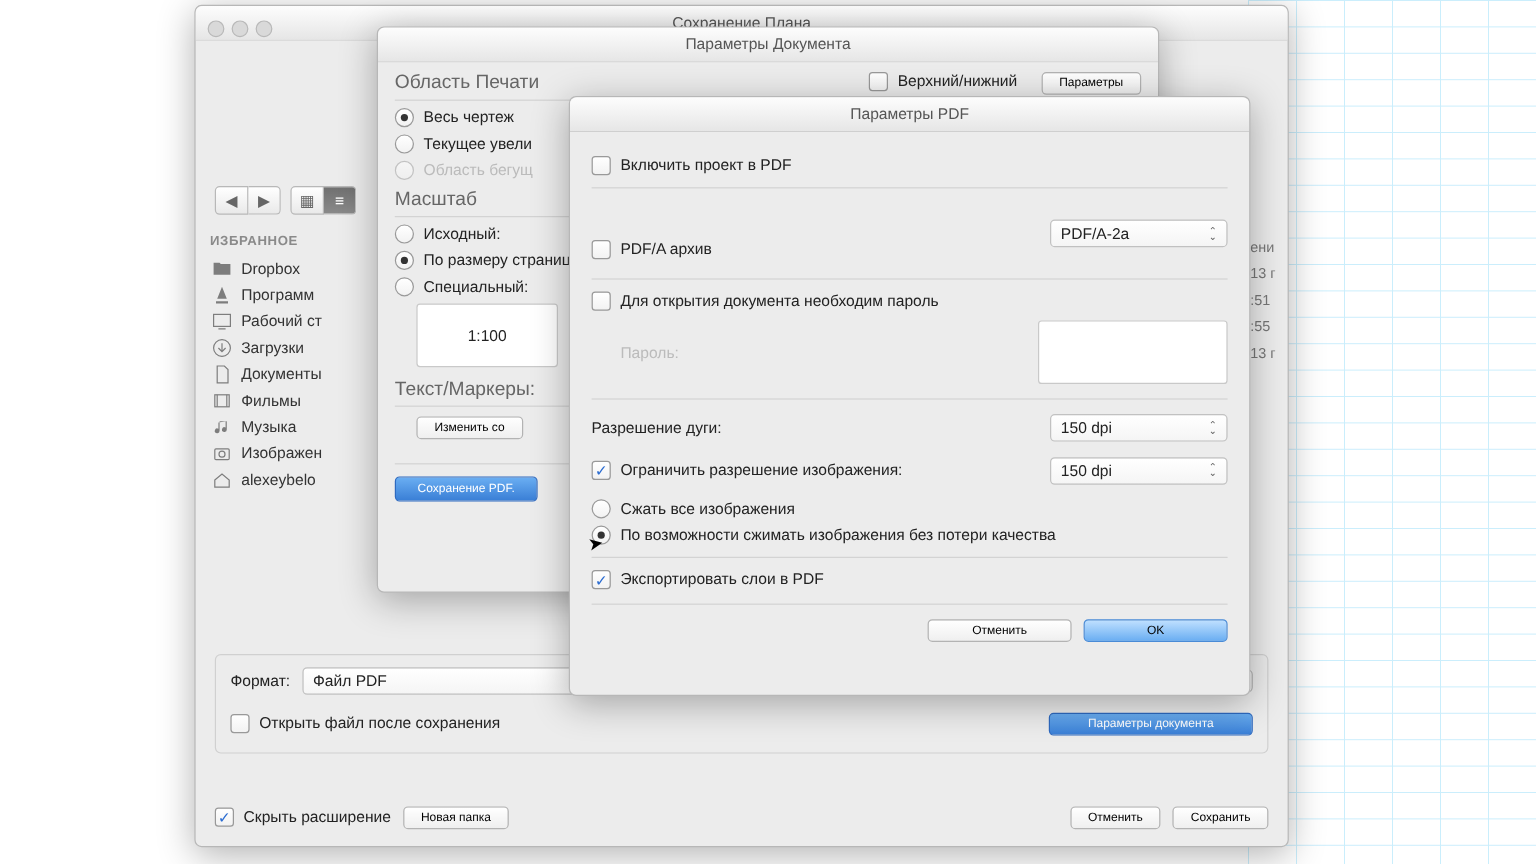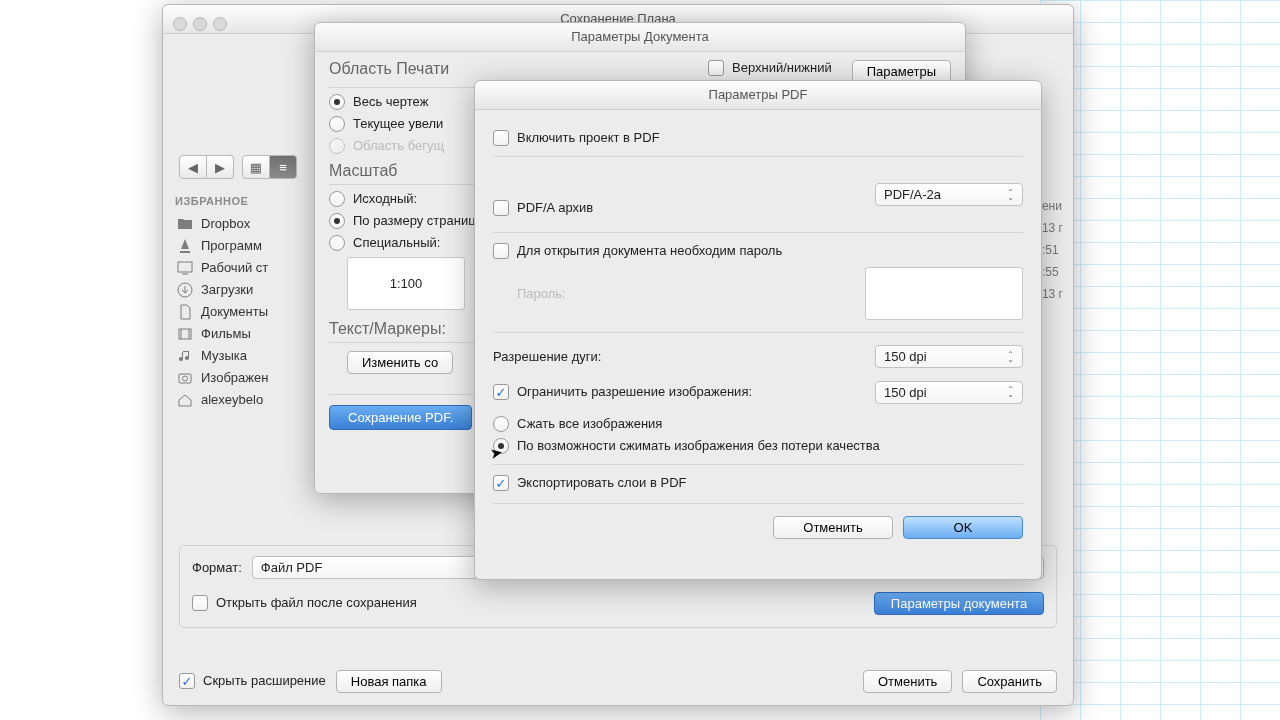--- a/index.html
+++ b/index.html
@@ -7,21 +7,21 @@
   .panel{position:absolute;background:#ececec;border:1px solid #b7b7b7;border-radius:6px;box-shadow:0 6px 30px rgba(0,0,0,.3);}
   .titlebar{height:28px;background:linear-gradient(#fdfdfd,#e6e6e6);border-bottom:1px solid #cfcfcf;border-radius:6px 6px 0 0;text-align:center;line-height:28px;color:#555;}
   .traffic{display:flex;gap:6px;position:absolute;left:10px;top:12px;}
   .traffic span{width:12px;height:12px;background:#d9d9d9;border:1px solid #b8b8b8;border-radius:50%;}
   .section-label{color:#666;font-size:16px;}
   .divider{height:1px;background:#d3d3d3;margin:4px 0;}
   .radio,.check{display:flex;align-items:flex-start;gap:8px;margin:6px 0;}
   .radio-dot{width:14px;height:14px;border:1px solid #999;border-radius:50%;background:linear-gradient(#fff,#f2f2f2);display:flex;align-items:center;justify-content:center;flex-shrink:0;}
   .radio-dot.sel::after{content:"";width:6px;height:6px;background:#333;border-radius:50%;}
   .check-box{width:14px;height:14px;border:1px solid #999;border-radius:3px;background:linear-gradient(#fff,#f2f2f2);display:flex;align-items:center;justify-content:center;color:#2b6cd1;font-size:13px;line-height:1;flex-shrink:0;}
-  .btn{background:linear-gradient(#fff,#efefef);border:1px solid #b3b3b3;border-radius:4px;padding:3px 14px;font-size:13px;}
+  .btn{background:linear-gradient(#fff,#efefef);border:1px solid #b3b3b3;border-radius:4px;padding:3px 14px;font-size:10px;}
   .btn.primary{background:linear-gradient(#bfe0ff,#6aaef2);border-color:#4a8bd6;color:#000;}
   .btn.sel{background:linear-gradient(#6aaef2,#3a7fd6);border-color:#2e6ac0;color:#fff;}
   .select{background:linear-gradient(#fff,#f5f5f5);border:1px solid #c1c1c1;border-radius:4px;padding:3px 8px;display:flex;justify-content:space-between;align-items:center;min-width:130px;font-size:13px;}
   .select .arr::before{content:"⌃";display:block;font-size:8px;color:#666;line-height:5px;}
   .select .arr::after{content:"⌄";display:block;font-size:8px;color:#666;line-height:5px;}
   .input{background:#fff;border:1px solid #c9c9c9;border-radius:3px;padding:18px 8px;font-size:13px;}
   .sidebar{position:absolute;left:12px;top:190px;width:150px;}
   .sidebar h4{margin:0 0 6px 0;font-size:11px;color:#8a8a8a;letter-spacing:.5px;font-weight:600;}
   .sb-item{display:flex;align-items:flex-start;gap:8px;padding:3px 2px;color:#333;font-size:13px;}
   .sb-item svg{width:16px;height:16px;flex-shrink:0;color:#7d7d7d;}

